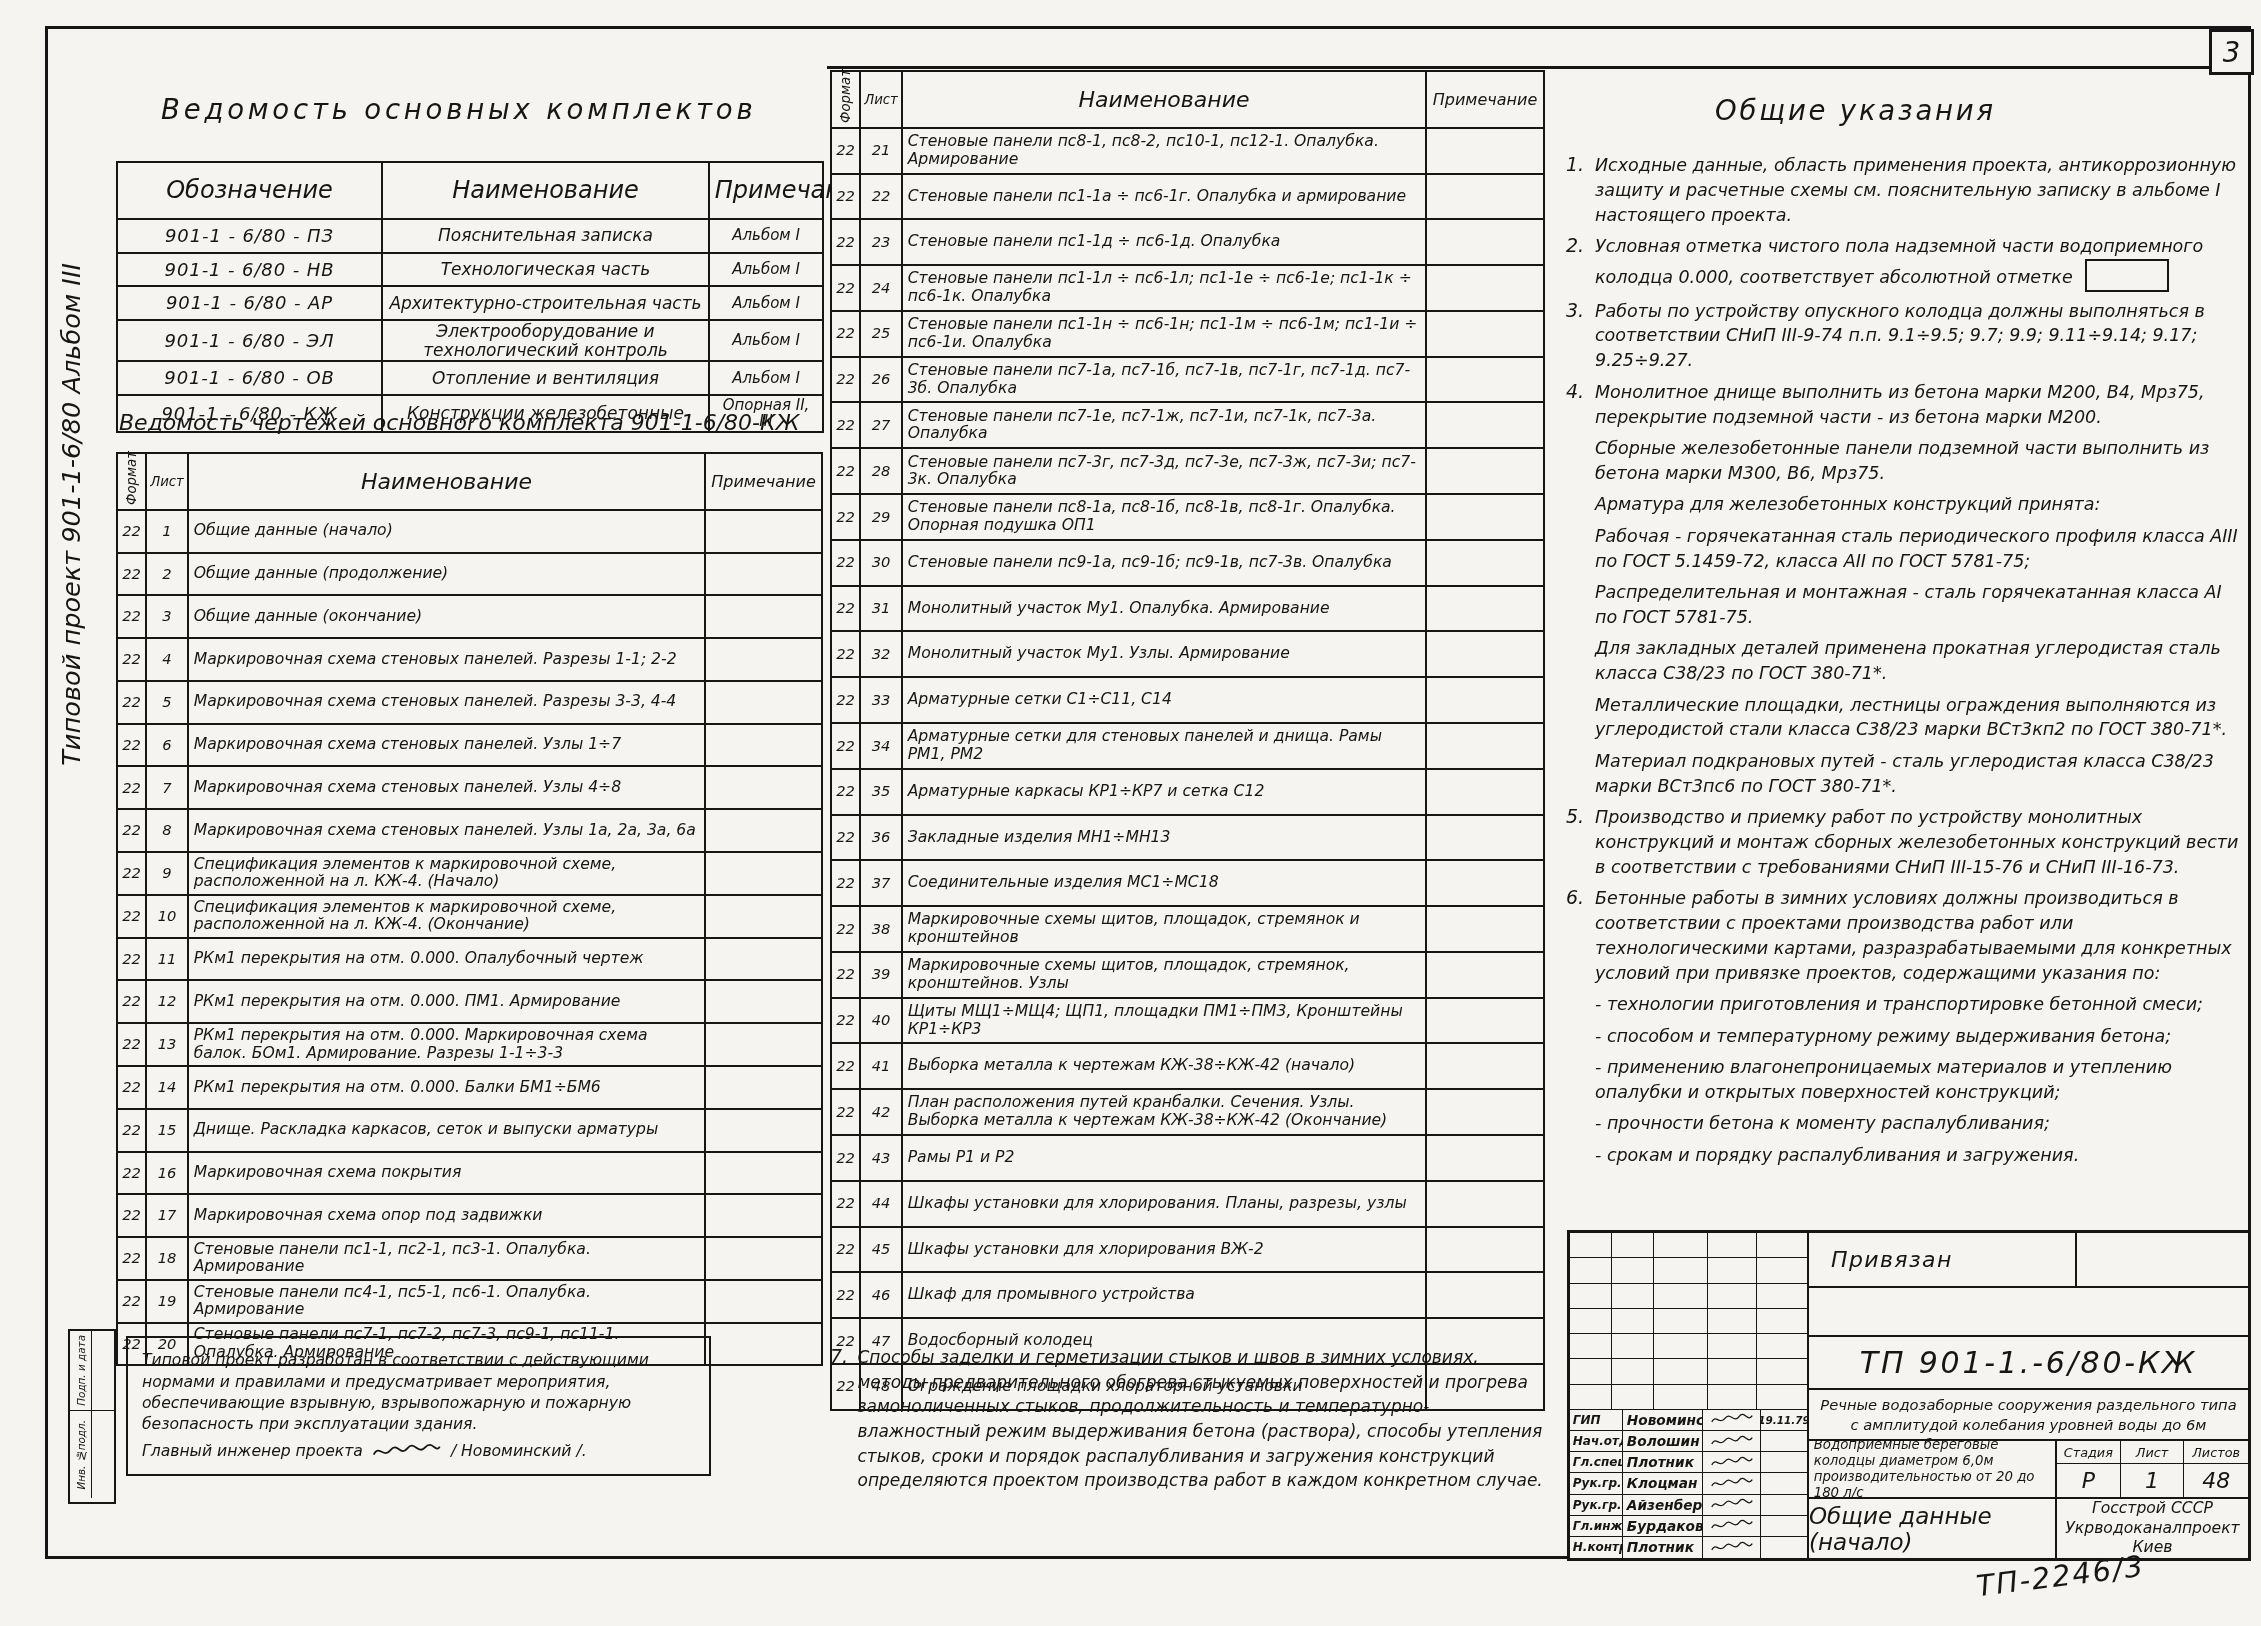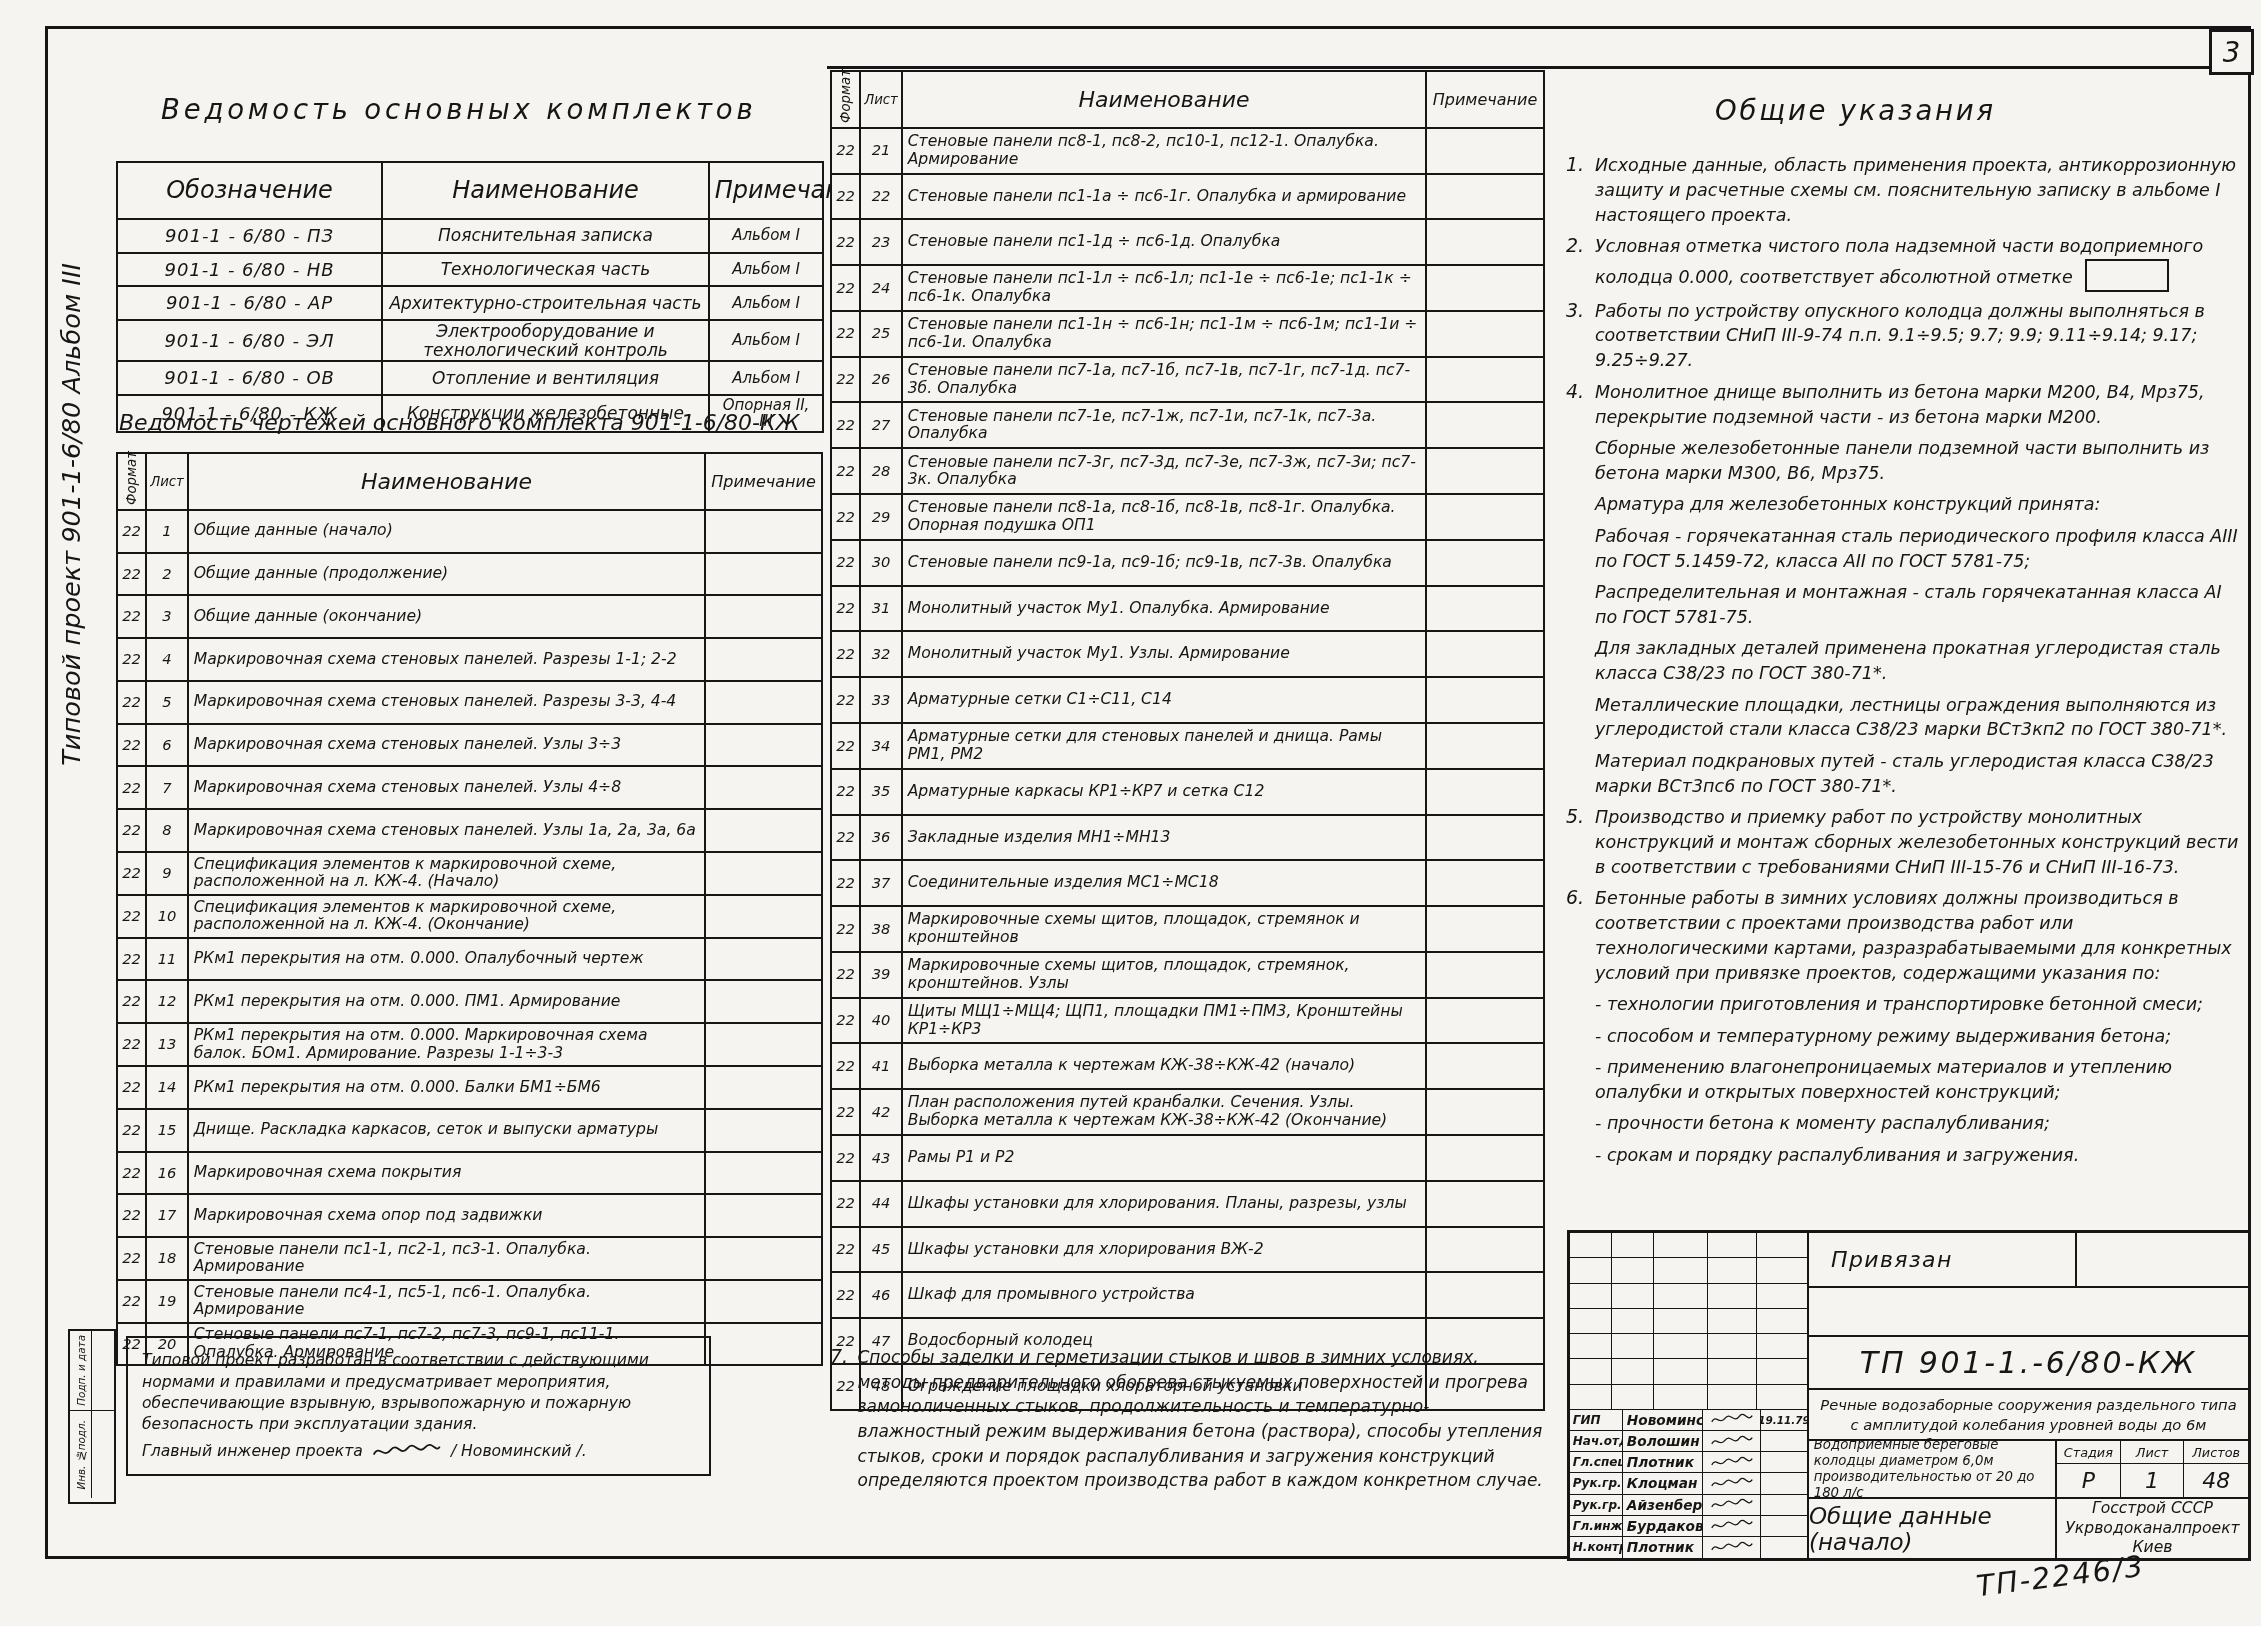--- a/index.html
+++ b/index.html
@@ -208,21 +208,21 @@
         </tr>
         <tr>
           <td>22</td>
           <td>5</td>
           <td>Маркировочная схема стеновых панелей. Разрезы 3-3, 4-4</td>
           <td></td>
         </tr>
         <tr>
           <td>22</td>
           <td>6</td>
-          <td>Маркировочная схема стеновых панелей. Узлы 3÷3</td>
+          <td>Маркировочная схема стеновых панелей. Узлы 1÷7</td>
           <td></td>
         </tr>
         <tr>
           <td>22</td>
           <td>7</td>
           <td>Маркировочная схема стеновых панелей. Узлы 4÷8</td>
           <td></td>
         </tr>
         <tr>
           <td>22</td>

